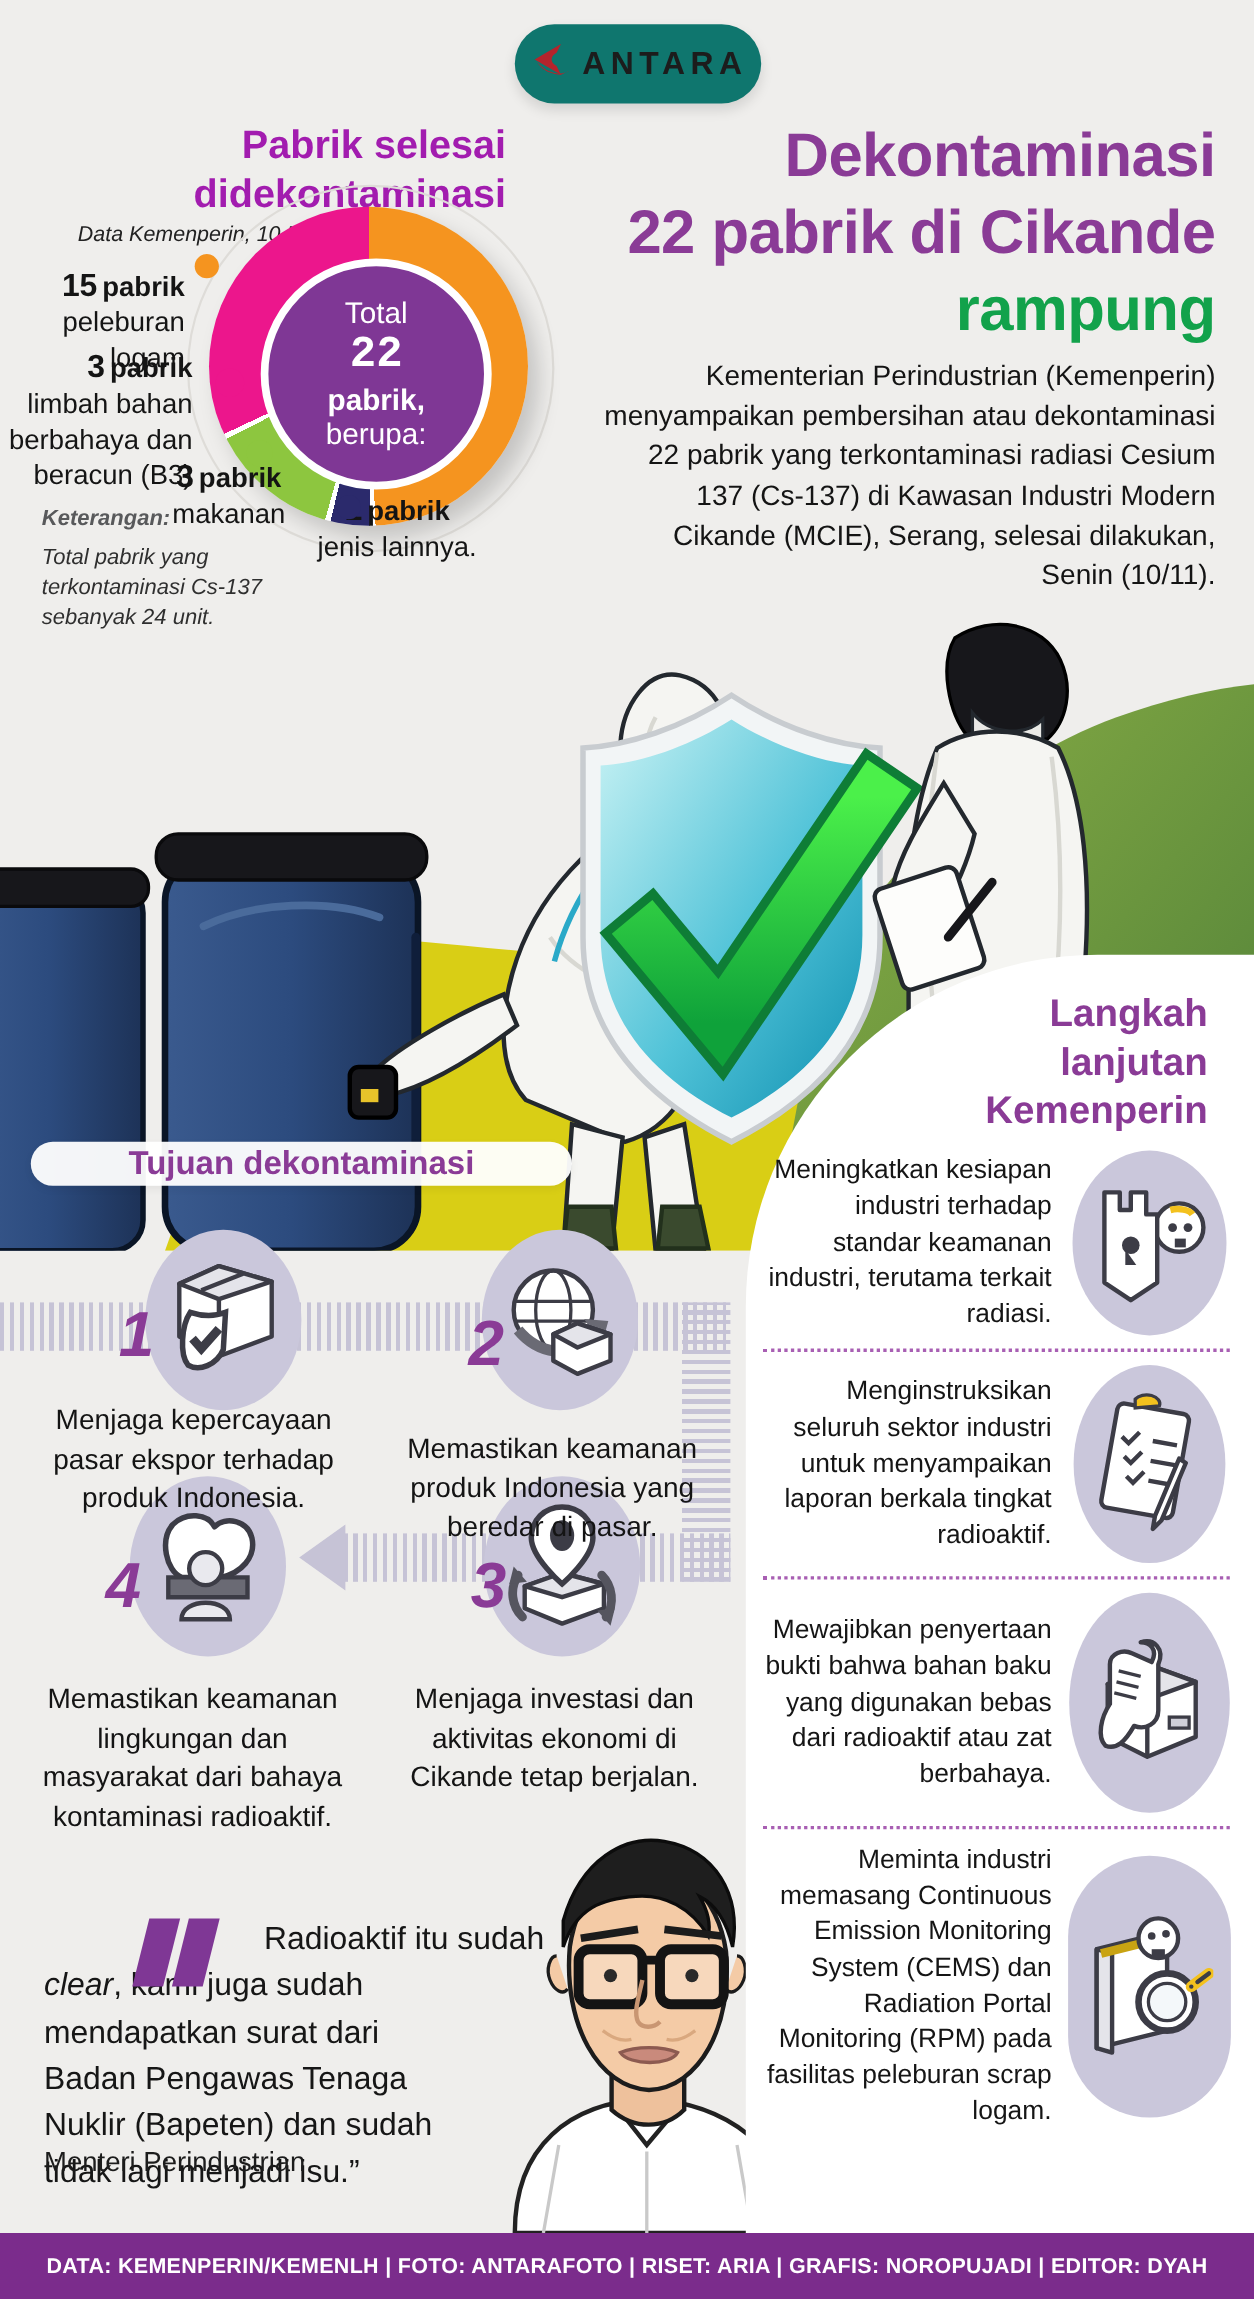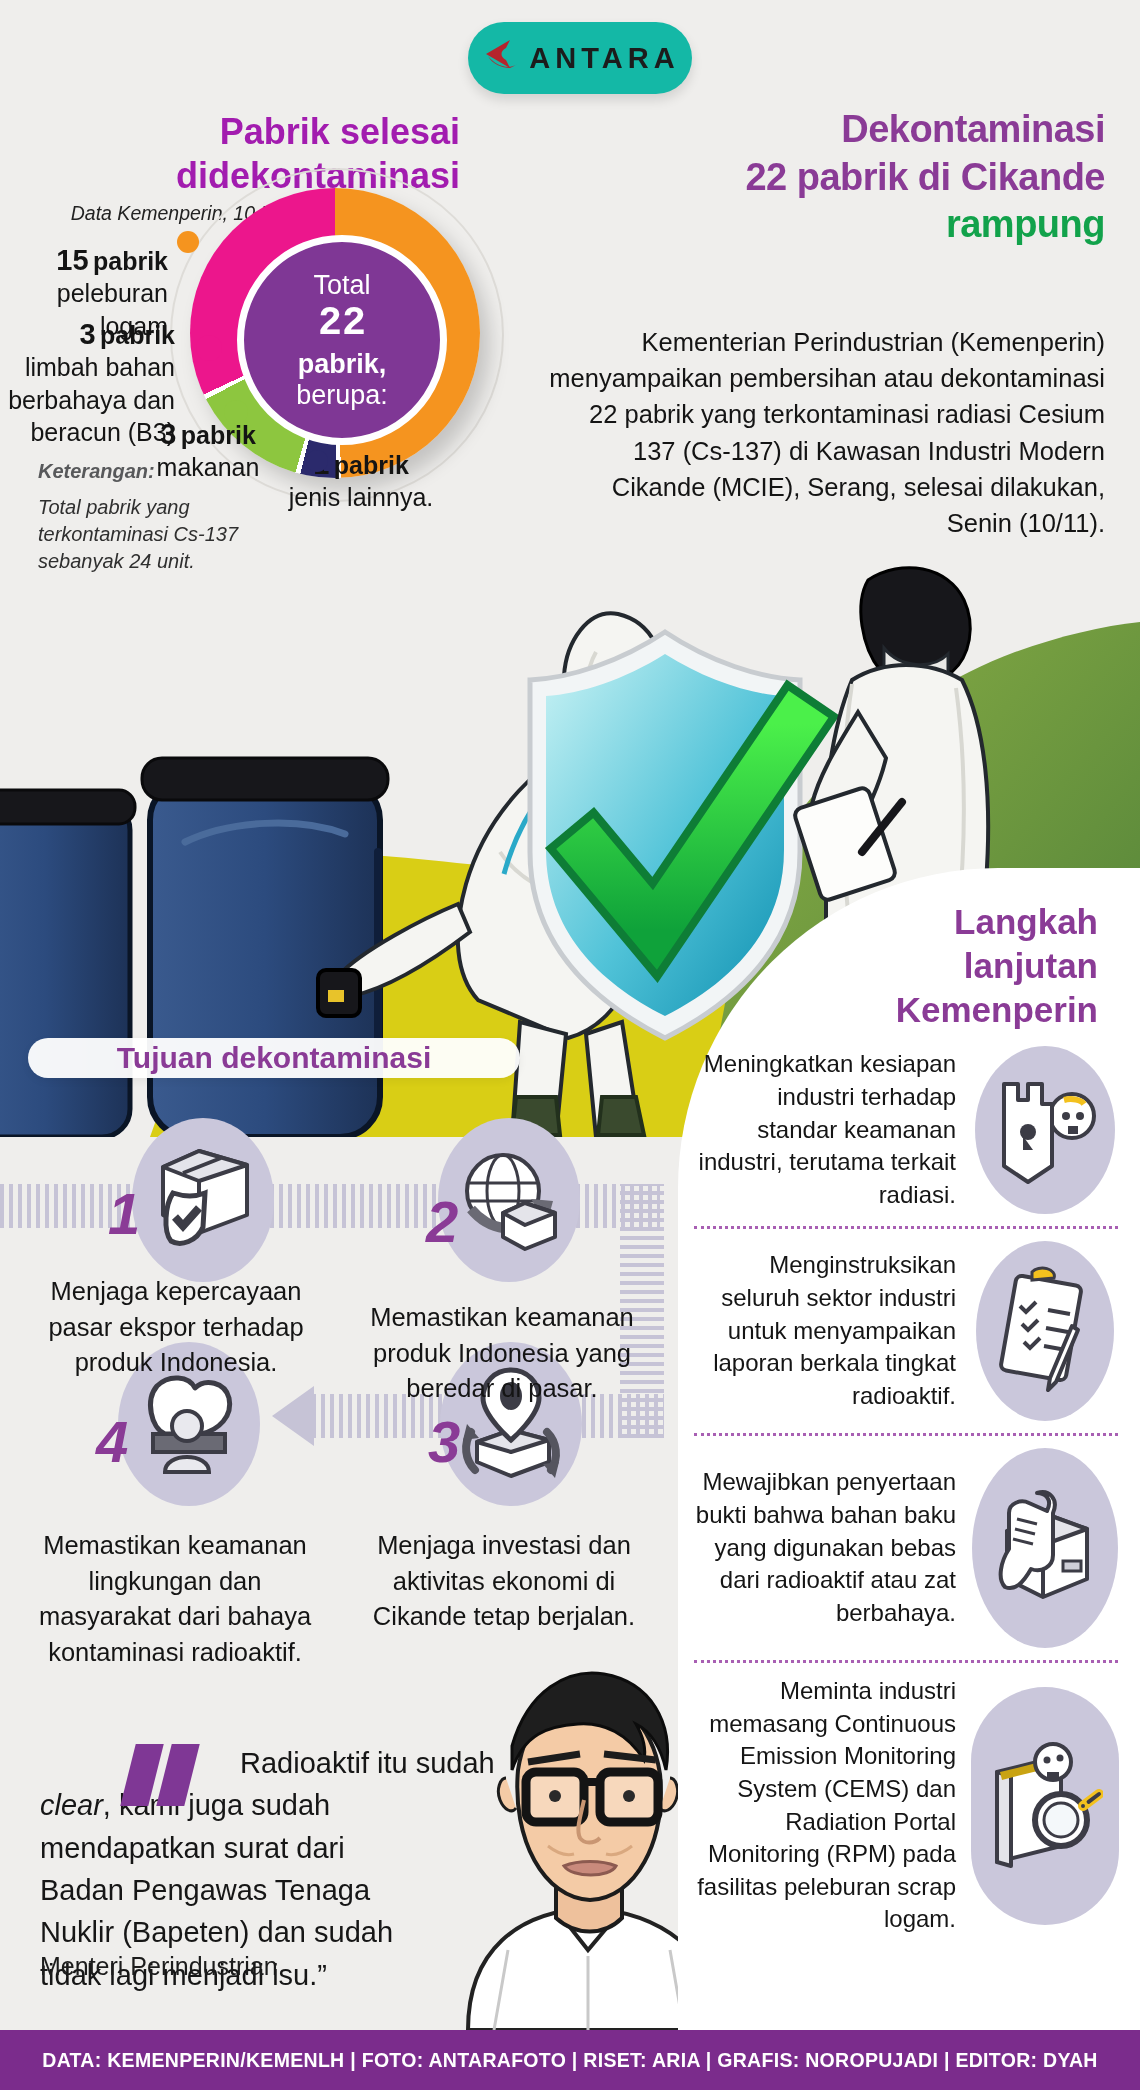--- a/index.html
+++ b/index.html
@@ -1,27 +1,27 @@
 <!DOCTYPE html>
 <html><head>
 <meta charset="utf-8">
 <style>
   html,body{margin:0;padding:0;background:#d8d7d5;}
   .page{position:relative;width:1140px;height:2090px;margin:0 auto;background:#efeeec;
         font-family:"Liberation Sans",sans-serif;overflow:hidden;}
   .abs{position:absolute;}
 
   
-  .logo-pill{left:468px;top:22px;width:224px;height:72px;background:#14b8a6;border-radius:36px;
+  .logo-pill{left:468px;top:22px;width:224px;height:72px;background:#0f766e;border-radius:36px;
              box-shadow:0 6px 12px rgba(0,0,0,.12);display:flex;align-items:center;justify-content:center;gap:5px;z-index:5;}
   .logo-word{font-size:29px;font-weight:600;letter-spacing:5px;color:#1c1c1c;}
   .left-title{left:10px;top:110px;width:450px;text-align:right;color:#a21caf;font-size:36px;font-weight:800;
               line-height:1.22;white-space:pre-line;}
   .source-line{left:10px;top:202px;width:450px;text-align:center;color:#222;font-size:19.5px;font-style:italic;font-weight:500;}
-  .main-title{left:540px;top:106px;width:565px;text-align:right;font-size:38px;font-weight:800;line-height:1.25;color:#8a3b96;letter-spacing:-.5px;}
+  .main-title{left:540px;top:106px;width:565px;text-align:right;font-size:56px;font-weight:800;line-height:1.25;color:#8a3b96;letter-spacing:-.5px;}
   .main-title .t3{color:#12a24b;}
   .intro{left:545px;top:324px;width:560px;text-align:right;font-size:25.5px;line-height:1.42;color:#141414;font-weight:500;}
 
   
   .guide-arc{left:170px;top:168px;width:330px;height:330px;border-radius:50%;border:2px solid #dedcd8;}
   .donut{left:190px;top:188px;width:290px;height:290px;border-radius:50%;
          box-shadow:10px 12px 20px rgba(0,0,0,.18);}
   .donut-center{left:237px;top:235px;width:196px;height:196px;border-radius:50%;background:#7f3795;border:7px solid #fff;
                 color:#fff;display:flex;flex-direction:column;align-items:center;justify-content:center;line-height:1.12;}
   .dc-total{font-size:27px;font-weight:400;}

